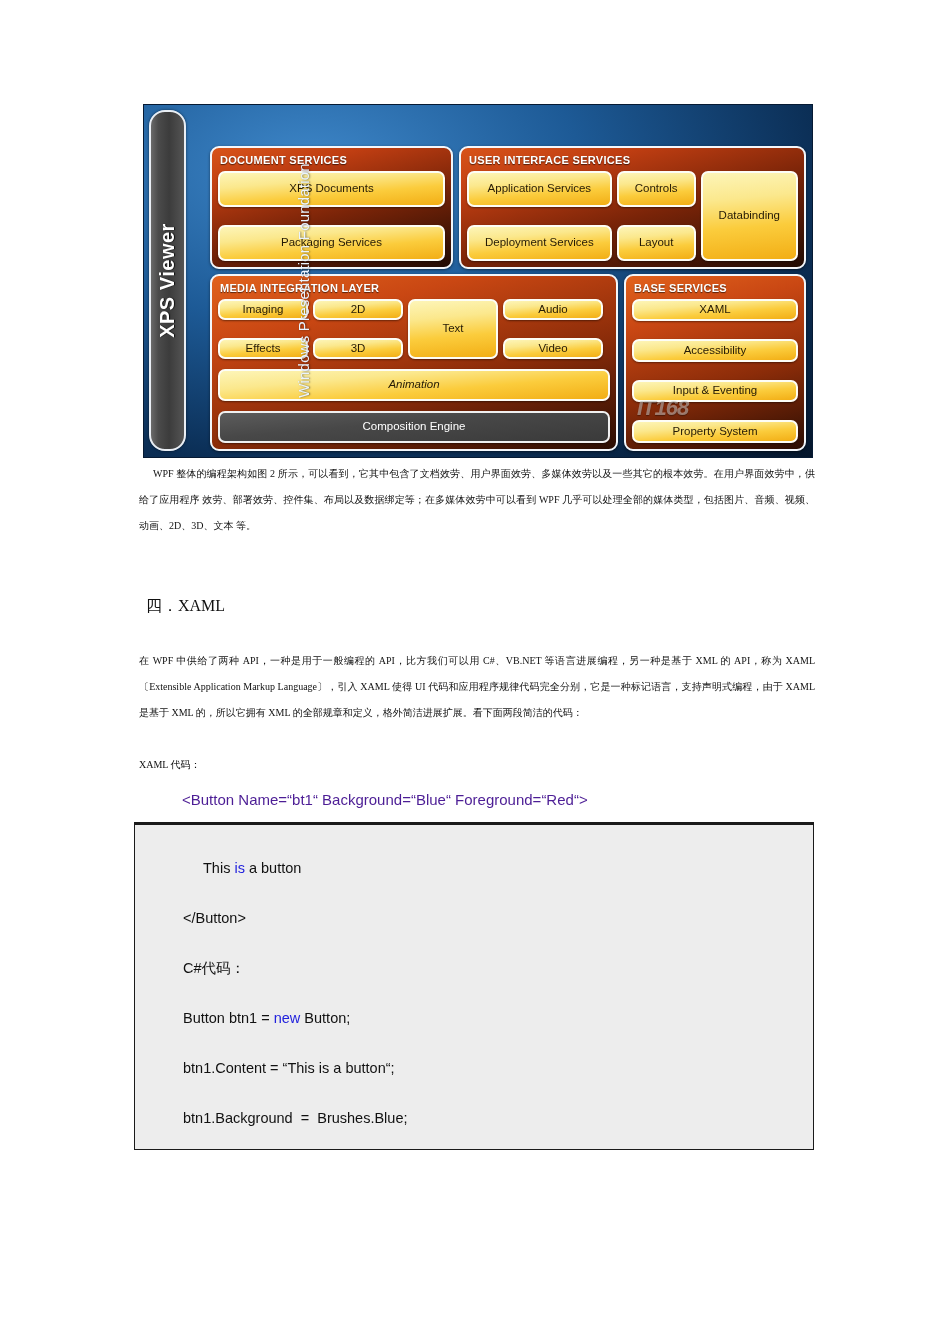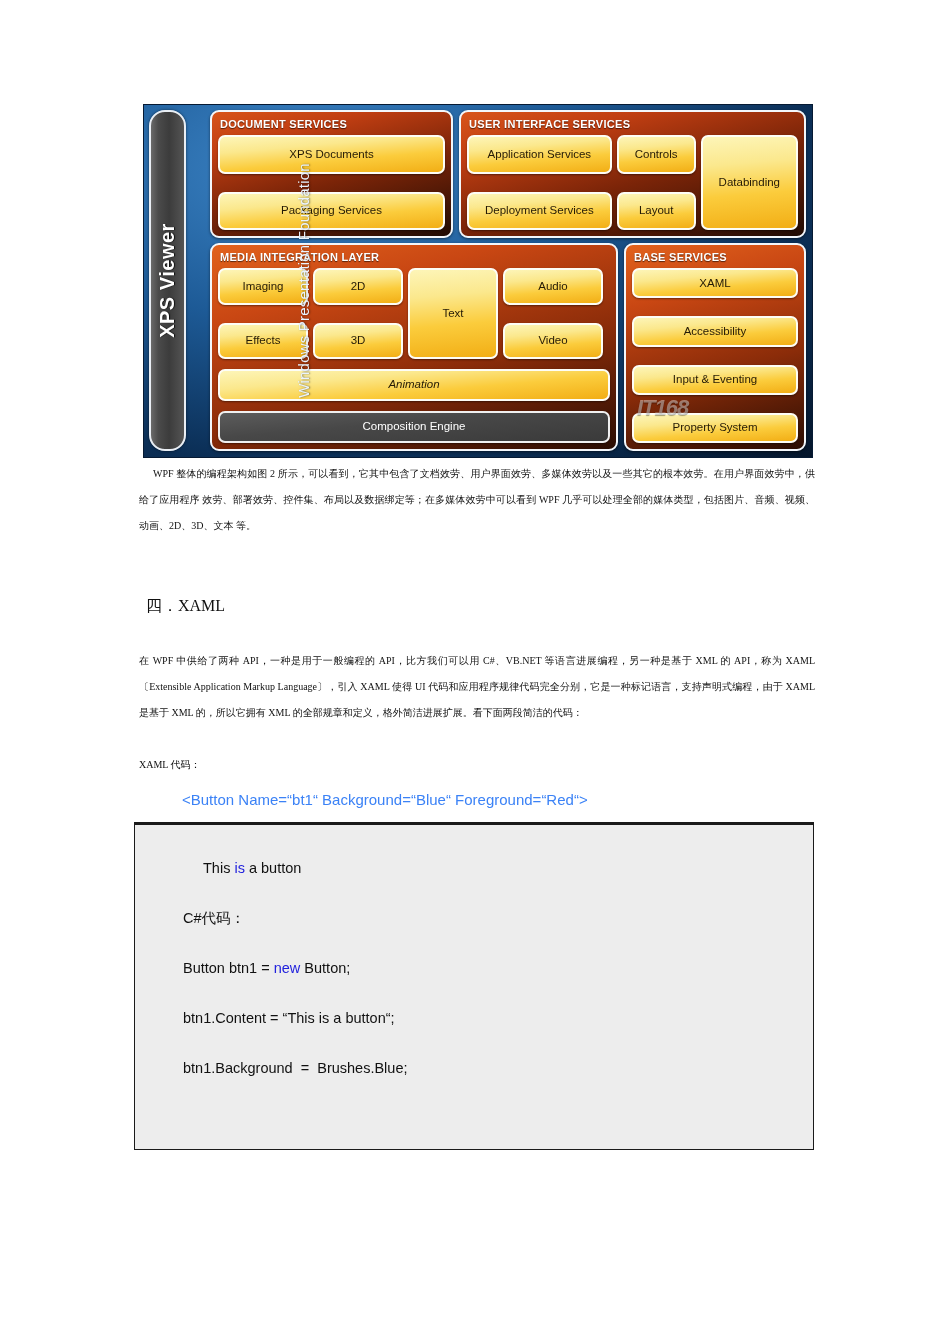--- a/index.html
+++ b/index.html
@@ -85,21 +85,21 @@
     display: flex;
     flex-direction: column;
     gap: 5px;
     min-width: 0;
   }
   .diag-row {
     display: flex;
     gap: 6px;
     min-width: 0;
   }
-  .row-top { height: 128px; }
+  .row-top { height: 128px; margin-top: 36px; }
   .row-bottom { flex: 1 1 auto; }
 
   
   .panel {
     border-radius: 9px;
     border: 2px solid #f3f7fb;
     padding: 4px 6px 6px 6px;
     box-sizing: border-box;
     box-shadow: 0 1px 3px rgba(0,0,0,.5);
     min-width: 0;
@@ -213,21 +213,21 @@
   }
   .para-2 { top: 648px; }
   .para-3 { top: 752px; left: 139px; }
 
   .code-line {
     position: absolute;
     left: 182px;
     top: 791px;
     font-family: "Liberation Sans", sans-serif;
     font-size: 15px;
-    color: #3b82f6;
+    color: #4c1d95;
   }
 
   
   .code-block {
     position: absolute;
     left: 134px;
     top: 822px;
     width: 680px;
     height: 328px;
     background: #ededed;
@@ -344,17 +344,18 @@
 <div class="heading">四．XAML</div>
 
 <div class="para para-2">在 WPF 中供给了两种 API，一种是用于一般编程的 API，比方我们可以用 C#、VB.NET 等语言进展编程，另一种是基于 XML 的 API，称为 XAML〔Extensible Application Markup Language〕，引入 XAML 使得 UI 代码和应用程序规律代码完全分别，它是一种标记语言，支持声明式编程，由于 XAML 是基于 XML 的，所以它拥有 XML 的全部规章和定义，格外简洁进展扩展。看下面两段简洁的代码：</div>
 
 <div class="para para-3">XAML 代码：</div>
 
 <div class="code-line">&lt;Button Name=“bt1“ Background=“Blue“ Foreground=“Red“&gt;</div>
 
 <div class="code-block">
   <div class="cl indent"><span>This </span><span class="kw">is</span><span> a button</span></div>
+  <div class="cl">&lt;/Button&gt;</div>
   <div class="cl">C#代码：</div>
   <div class="cl"><span>Button btn1 = </span><span class="kw">new</span><span> Button;</span></div>
   <div class="cl">btn1.Content = “This is a button“;</div>
   <div class="cl">btn1.Background  =  Brushes.Blue;</div>
 </div>
 
 </body></html>

